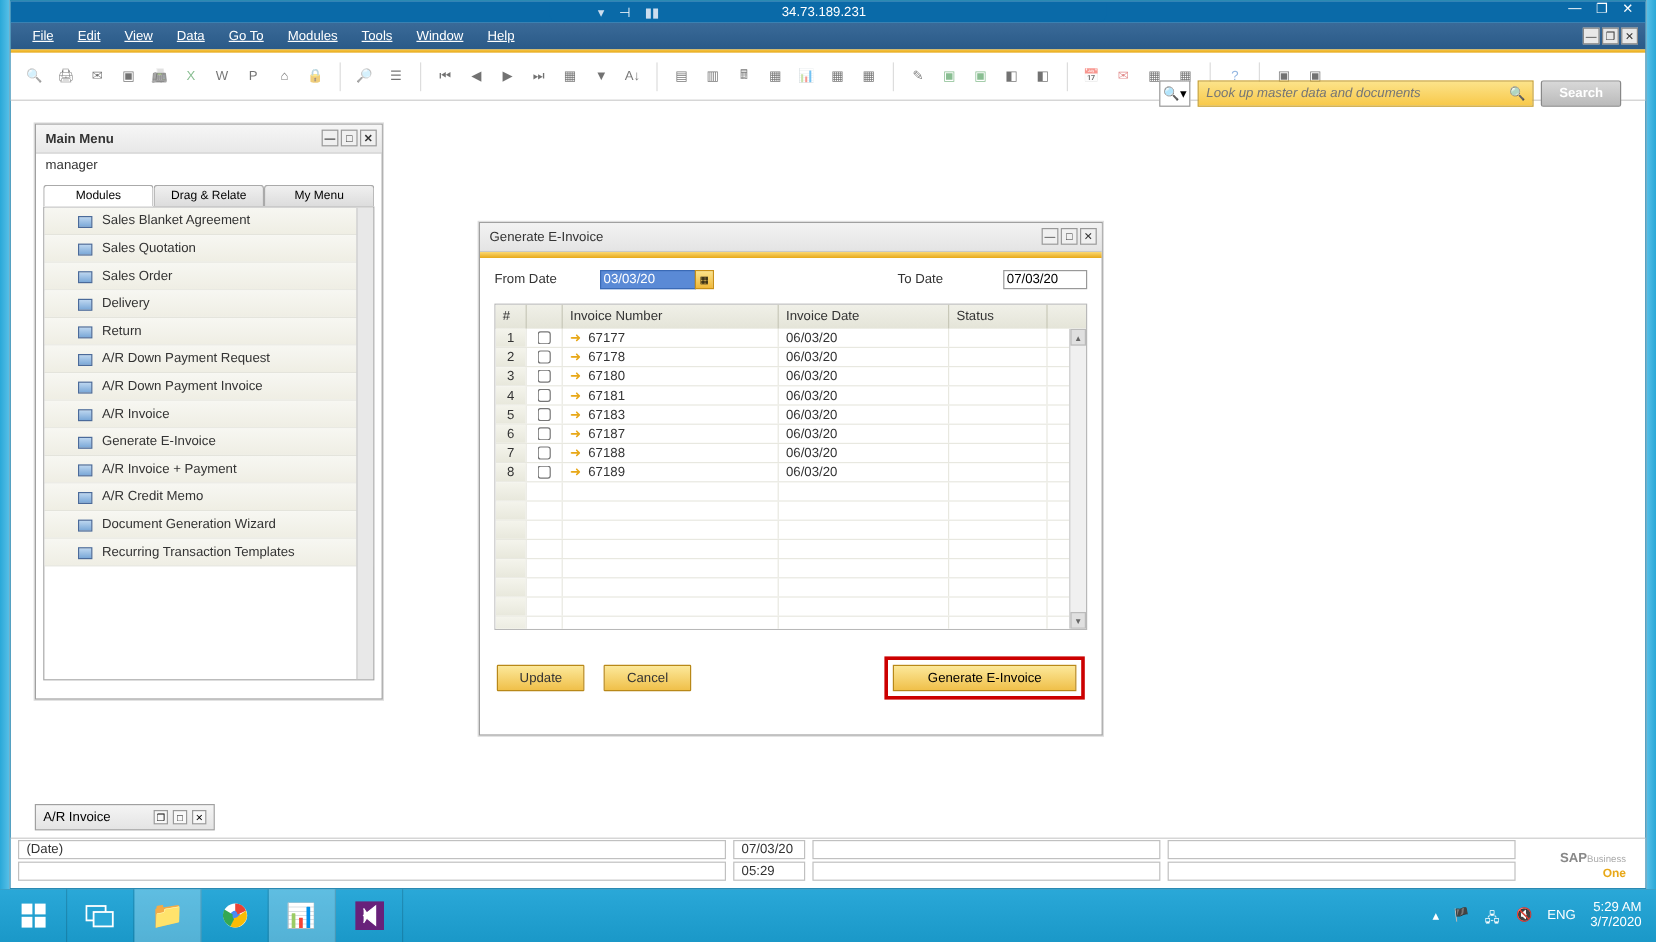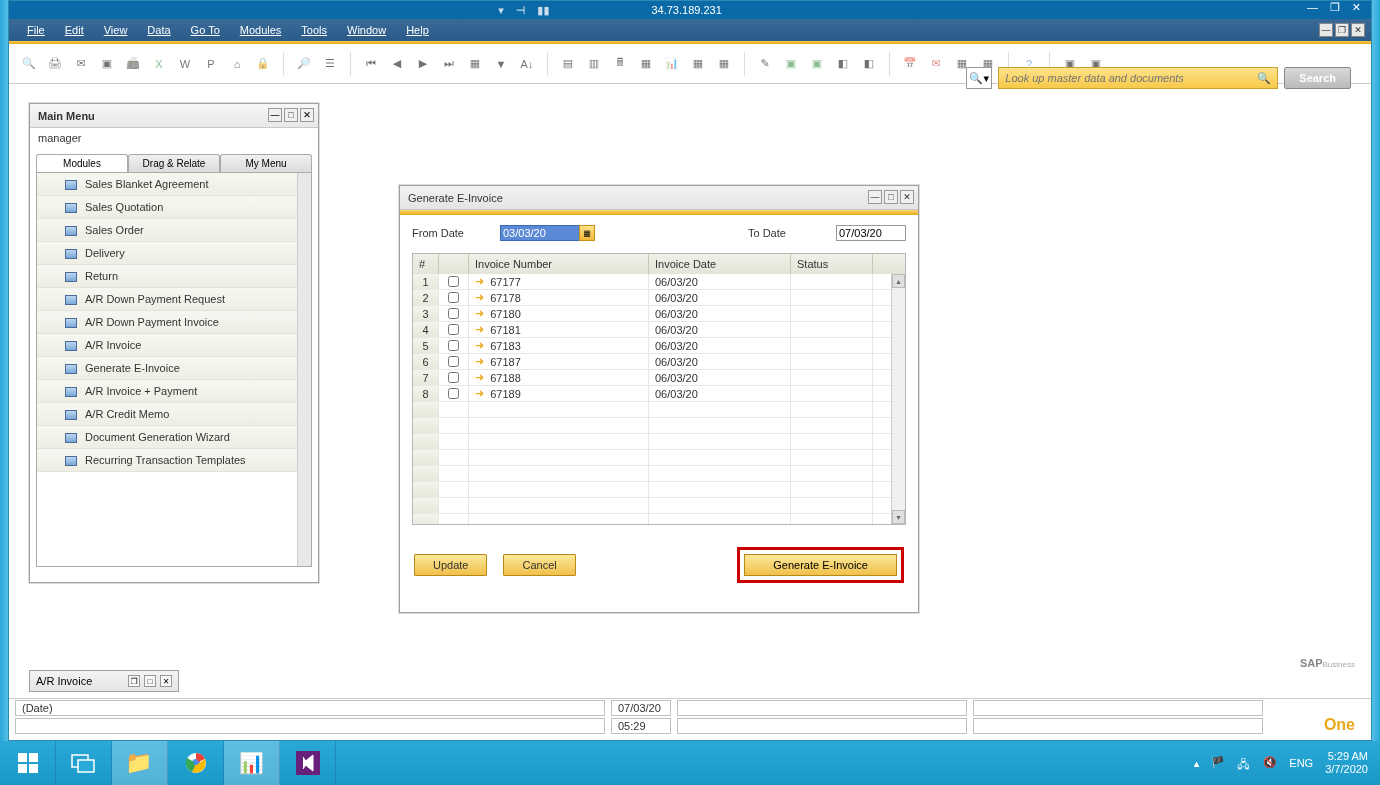--- a/index.html
+++ b/index.html
@@ -87,21 +87,21 @@
 
 
 .min-arinv { position:absolute; left:20px; top:669px; width:150px; height:22px; border:1px solid #a0a0a0; background:linear-gradient(#f4f4f4,#e4e4e4); display:flex; align-items:center; padding:0 6px; gap:4px;}
 .min-arinv .wb { width:12px; height:12px; border:1px solid #999; background:#f8f8f8; font-size:8px; display:flex; align-items:center; justify-content:center;}
 
 
 .status-bar { position:absolute; left:0; right:0; bottom:0; height:42px; background:#fff; border-top:1px solid #ccc; display:flex; flex-direction:column; }
 .status-row { display:flex; height:18px; align-items:center; padding:0 6px; gap:6px;}
 .sb-field { border:1px solid #c0c0c0; height:16px; display:flex; align-items:center; padding:0 6px; background:#fff; color:#333;}
 .sap-logo { position:absolute; right:16px; bottom:6px; font-weight:bold; color:#888; font-size:18px; font-family: Arial; }
-.sap-logo .one { color:#e8a818; font-size:16px;margin-top:44px;}
+.sap-logo .one { color:#e8a818; font-size:10px;}
 .sap-logo .biz { color:#aaa; font-size:8px; font-weight:normal;}
 
 
 .taskbar { position:absolute; left:0; right:0; bottom:0; height:44px; background:linear-gradient(#2aa8d8,#1a98c8); display:flex; align-items:center;}
 .tb-item { width:56px; height:44px; display:flex; align-items:center; justify-content:center; border-right:1px solid rgba(0,0,0,.15); cursor:pointer;}
 .tb-item.active { background:rgba(255,255,255,.25);}
 .tray { margin-left:auto; display:flex; align-items:center; gap:12px; padding:0 12px; color:#fff;}
 .tray .clock { text-align:right; line-height:13px;}
 .tray-ico { width:14px; height:14px; }
 

